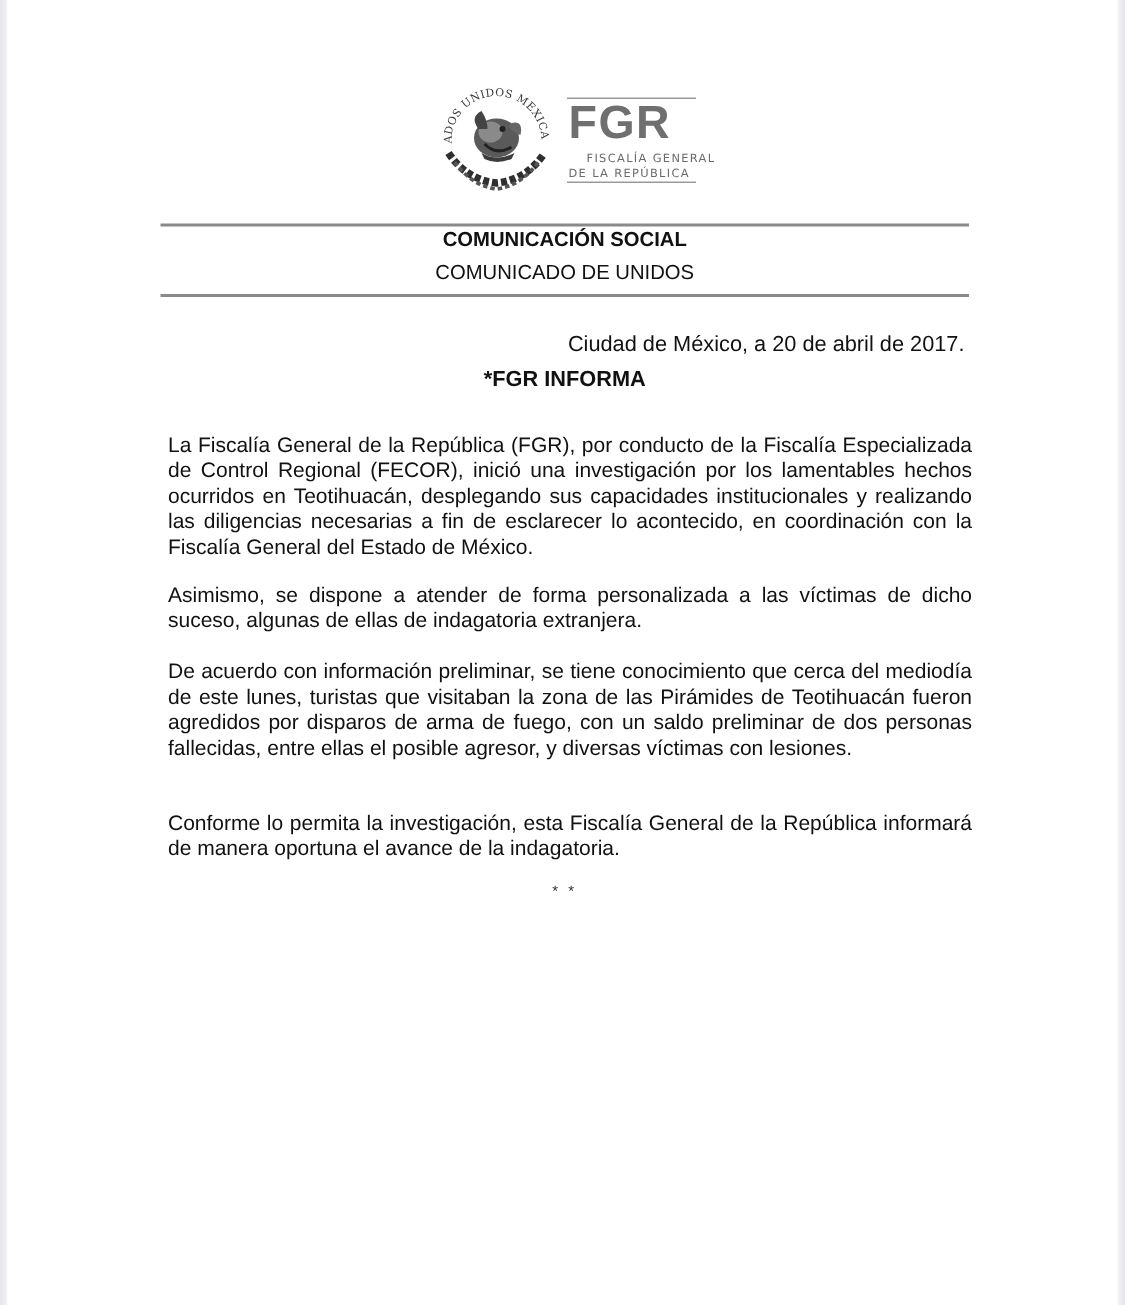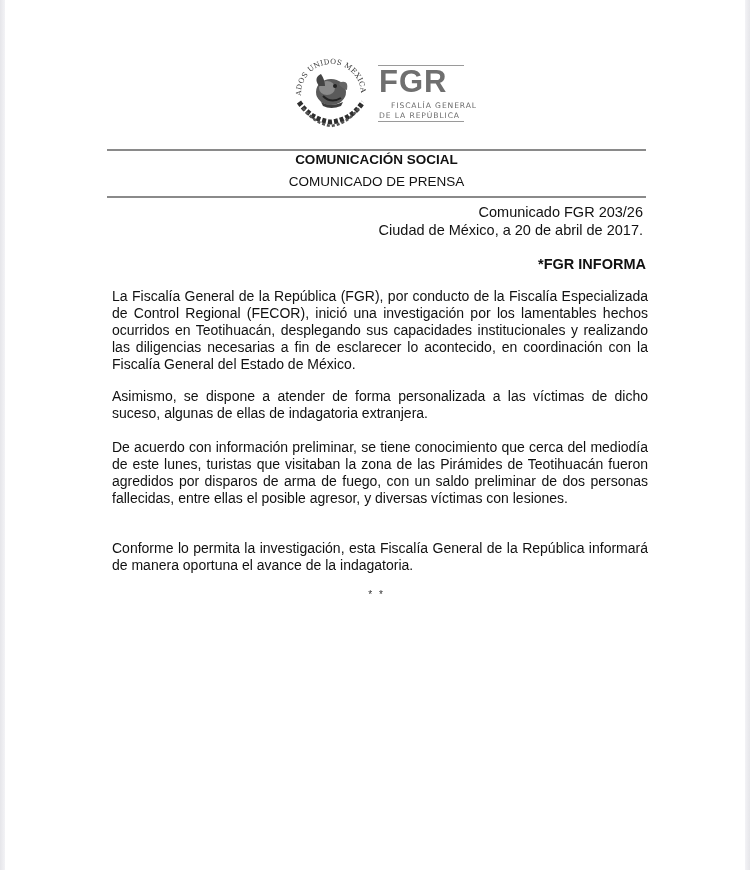--- a/index.html
+++ b/index.html
@@ -120,22 +120,22 @@
     line-height: 18px;
     white-space: nowrap;
   }
   .ref { top: 203px; }
   .date { top: 221px; }
 
   .informa {
     position: absolute;
     left: 102px;
     width: 539px;
-    top: 255px;
-    text-align: right;
+    top: 244px;
+    text-align: center;
     font-weight: bold;
     font-size: 14.5px;
     line-height: 18px;
   }
 
   .para {
     position: absolute;
     left: 107px;
     width: 536px;
     font-size: 14px;
@@ -193,24 +193,23 @@
       <div class="fgr-rule top"></div>
       <div class="fgr-letters">FGR</div>
       <div class="fgr-sub l1">FISCALÍA GENERAL</div>
       <div class="fgr-sub l2">DE LA REPÚBLICA</div>
       <div class="fgr-rule bottom"></div>
     </div>
   </div>
 
   <div class="rule r1"></div>
   <div class="center-line heading-bold">COMUNICACIÓN SOCIAL</div>
-  <div class="center-line heading-sub">COMUNICADO DE PRENSA</div>
+  <div class="center-line heading-sub">COMUNICADO DE UNIDOS</div>
   <div class="rule r2"></div>
 
-  <div class="right-line ref">Comunicado FGR 203/26</div>
   <div class="right-line date">Ciudad de México, a 20 de abril de 2017.</div>
 
   <div class="informa">*FGR INFORMA</div>
 
   <p class="para p1" style="margin:0">La Fiscalía General de la República (FGR), por conducto de la Fiscalía Especializada de Control Regional (FECOR), inició una investigación por los lamentables hechos ocurridos en Teotihuacán, desplegando sus capacidades institucionales y realizando las diligencias necesarias a fin de esclarecer lo acontecido, en coordinación con la Fiscalía General del Estado de México.</p>
   <p class="para p2" style="margin:0">Asimismo, se dispone a atender de forma personalizada a las víctimas de dicho suceso, algunas de ellas de indagatoria extranjera.</p>
   <p class="para p3" style="margin:0">De acuerdo con información preliminar, se tiene conocimiento que cerca del mediodía de este lunes, turistas que visitaban la zona de las Pirámides de Teotihuacán fueron agredidos por disparos de arma de fuego, con un saldo preliminar de dos personas fallecidas, entre ellas el posible agresor, y diversas víctimas con lesiones.</p>
   <p class="para p4" style="margin:0">Conforme lo permita la investigación, esta Fiscalía General de la República informará de manera oportuna el avance de la indagatoria.</p>
 
   <div class="closing">* *</div>

